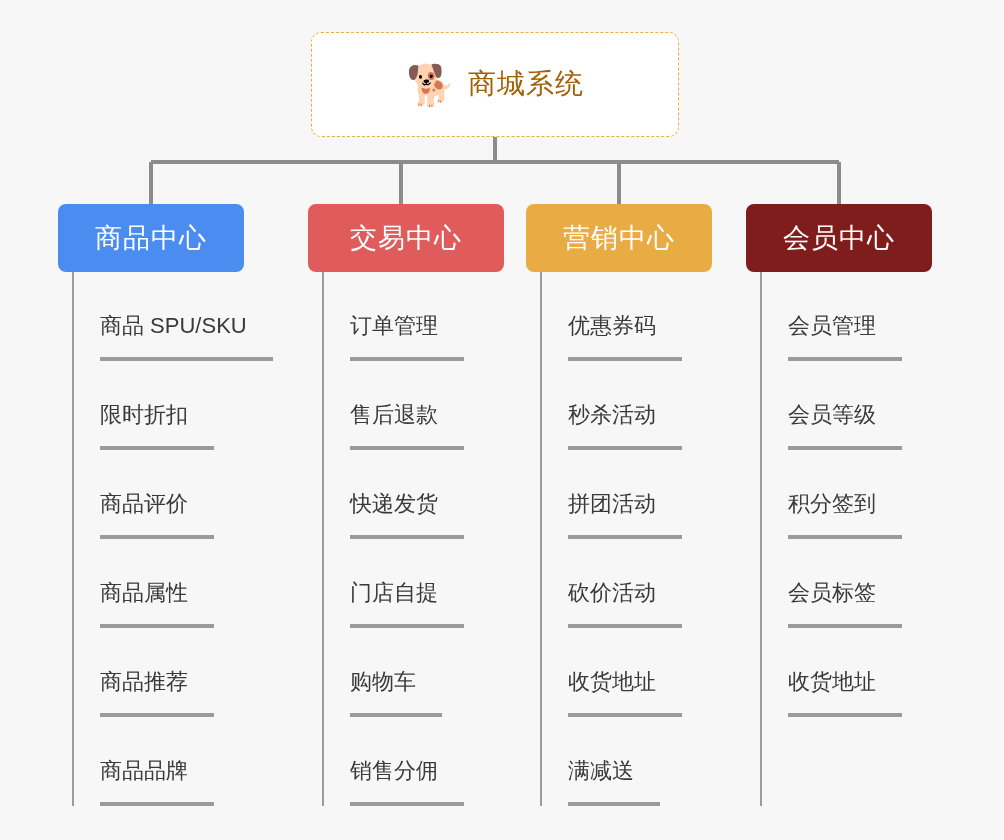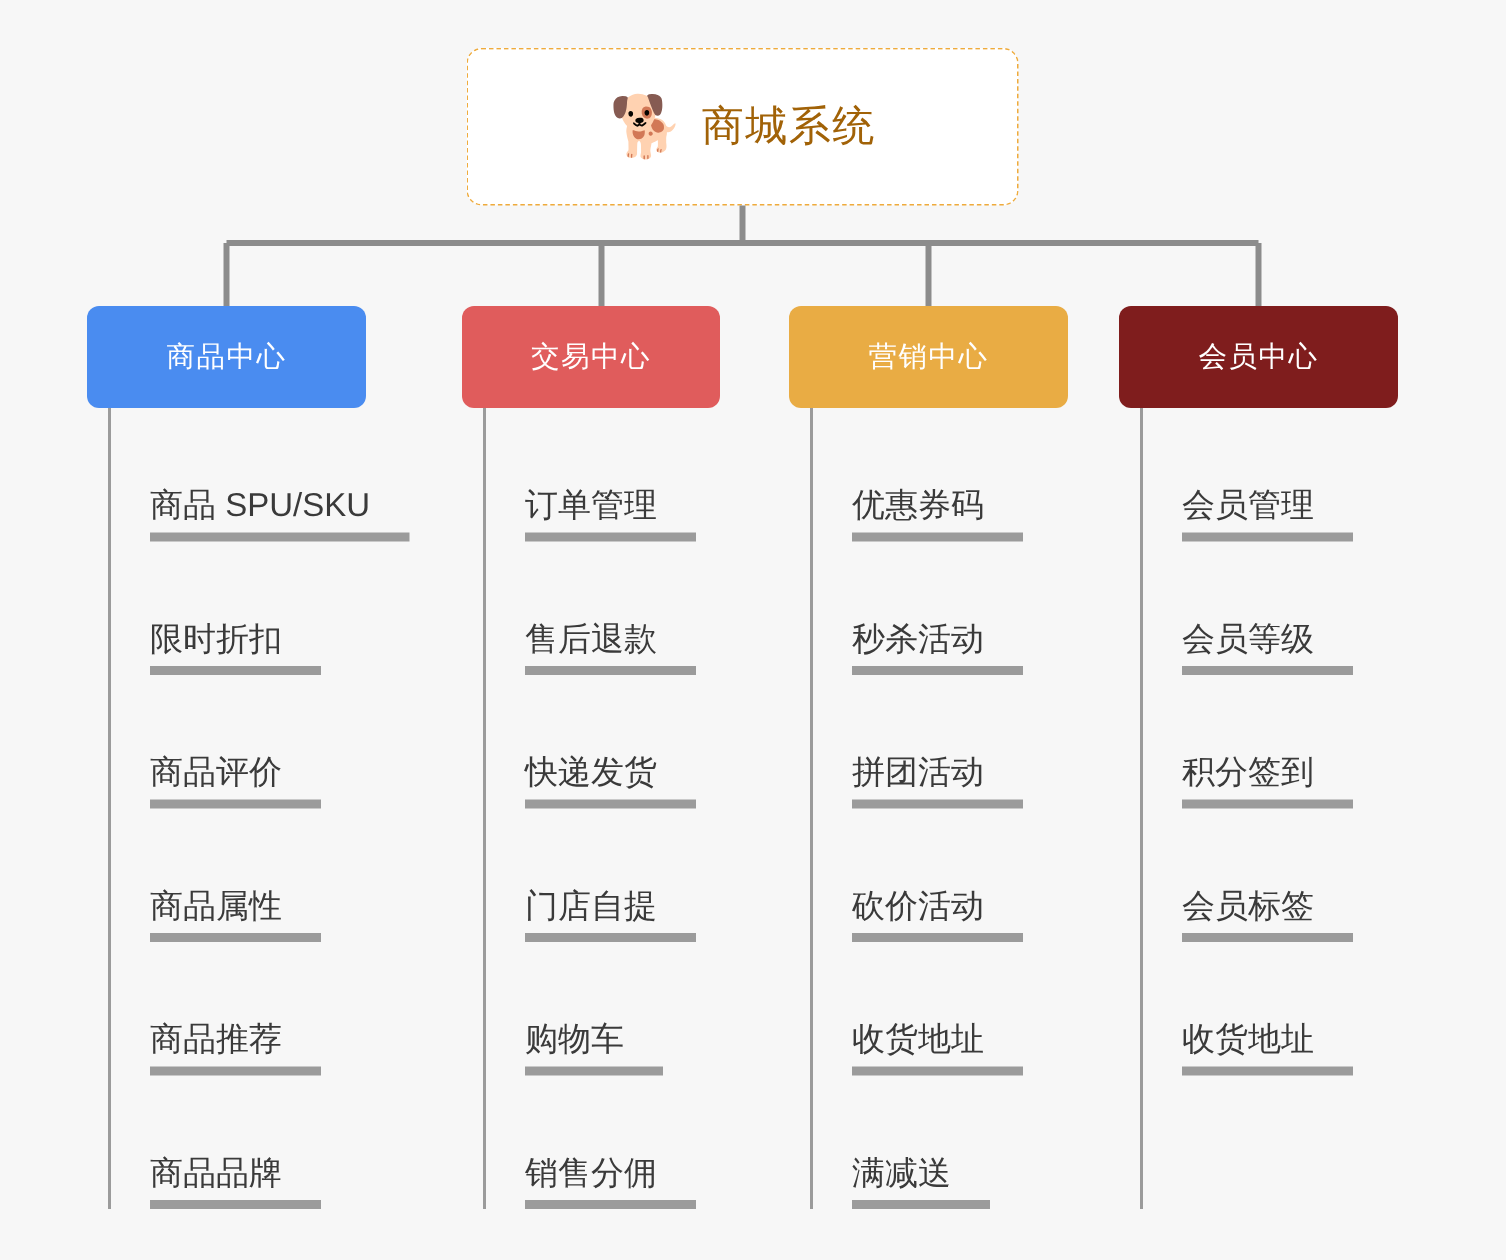--- a/index.html
+++ b/index.html
@@ -66,21 +66,21 @@
     top: 204px;
   }
   .cat-box {
     box-sizing: border-box;
     height: 68px;
     border-radius: 8px;
     display: flex;
     align-items: center;
     justify-content: center;
     color: #ffffff;
-    font-size: 19px;
+    font-size: 27px;
     letter-spacing: 1px;
     white-space: nowrap;
   }
 
   
   .leaf-list {
     position: relative;
     margin-left: 14px;
     padding-top: 0;
   }
@@ -96,22 +96,22 @@
     height: 89px;
     display: flex;
     align-items: flex-end;
     padding-left: 28px;
   }
   .leaf-label {
     font-size: 22px;
     color: #3a3a3a;
     white-space: nowrap;
     line-height: 1.05;
-    padding-bottom: 7px;
-    border-bottom: 6px solid #22c55e;
+    padding-bottom: 20px;
+    border-bottom: 4px solid #22c55e;
     padding-right: 26px;
   }
 </style>
 </head>
 <body>
 
 <div id="mindmap">
 
   <div class="root-node">
     <span class="root-icon">🐕</span>
@@ -150,21 +150,21 @@
           </div>
           <div class="leaf-item">
             <span class="leaf-label" style="border-bottom-color: rgb(155, 155, 155);">商品推荐</span>
           </div>
           <div class="leaf-item">
             <span class="leaf-label" style="border-bottom-color: rgb(155, 155, 155);">商品品牌</span>
           </div>
         </div>
       </div>
       <div class="column" style="left: 308px;">
-        <div class="cat-box" style="background: rgb(224, 92, 92); width: 172px;">
+        <div class="cat-box" style="background: rgb(224, 92, 92); width: 196px;">
           <span>交易中心</span>
         </div>
         <div class="leaf-list">
           <div class="leaf-spine" style="background: rgb(155, 155, 155); height: 534px;"></div>
           <div class="leaf-item">
             <span class="leaf-label" style="border-bottom-color: rgb(155, 155, 155);">订单管理</span>
           </div>
           <div class="leaf-item">
             <span class="leaf-label" style="border-bottom-color: rgb(155, 155, 155);">售后退款</span>
           </div>

